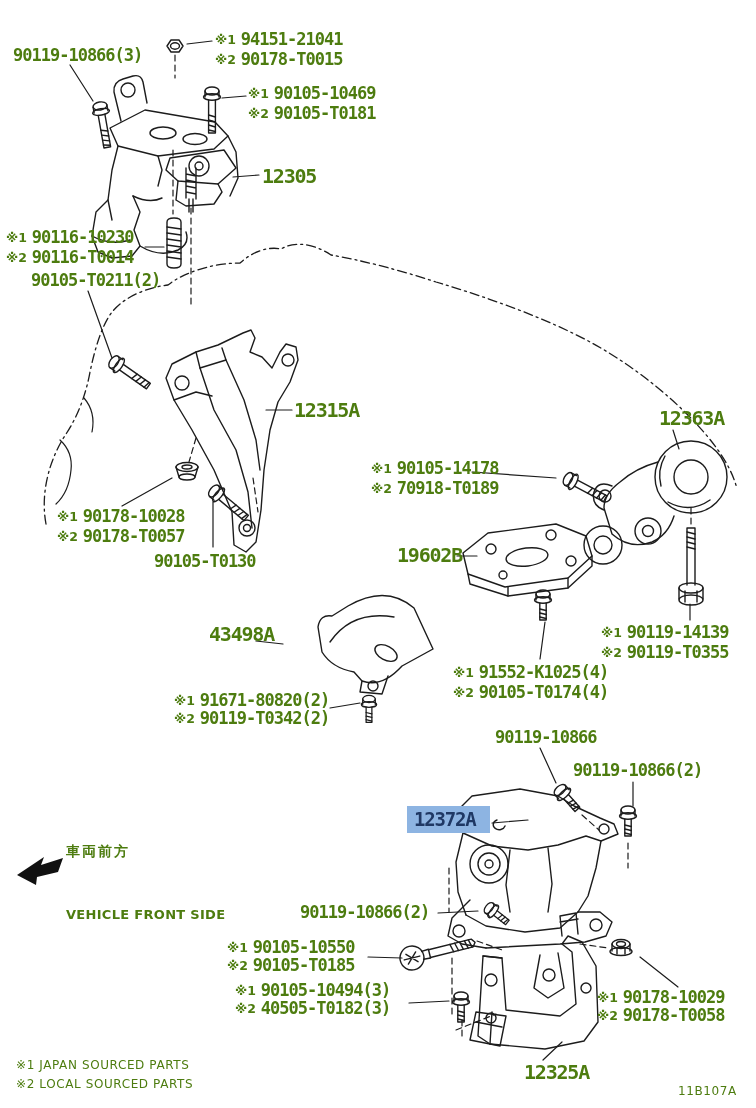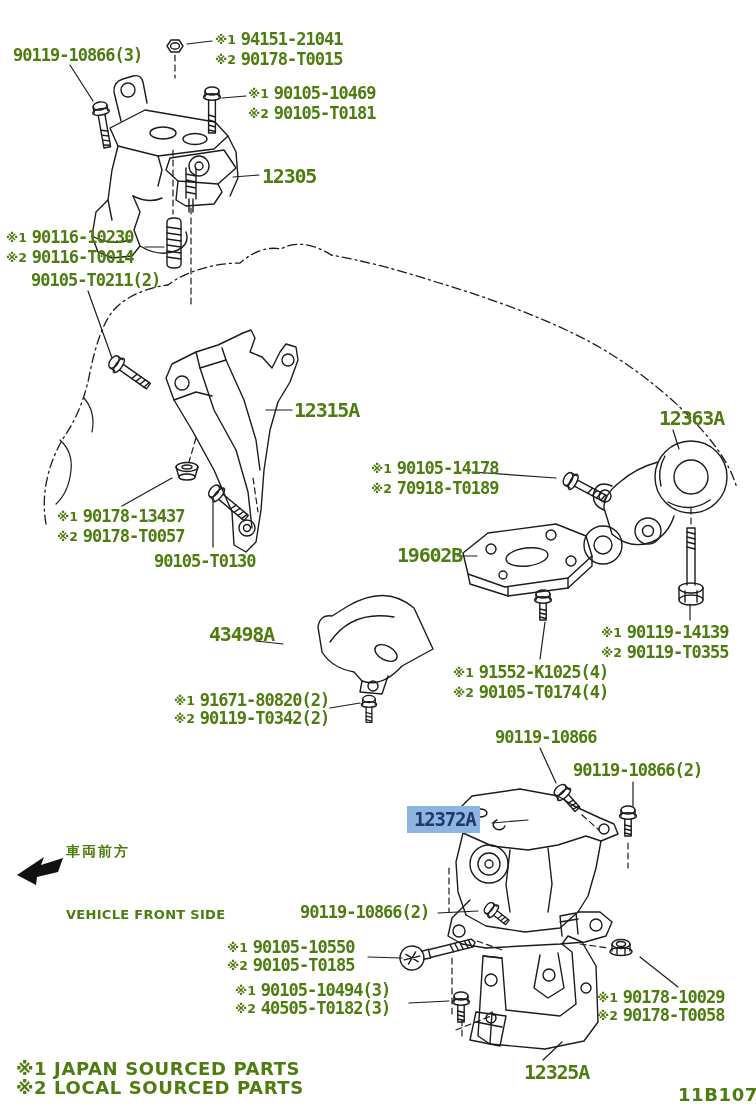--- a/index.html
+++ b/index.html
@@ -5,22 +5,22 @@
   html,body{margin:0;padding:0;background:#fff;}
   #stage{position:relative;width:756px;height:1108px;background:#ffffff;overflow:hidden;
          font-family:"DejaVu Sans",sans-serif;color:#111;}
   #art{position:absolute;left:0;top:0;}
   .co{position:absolute;white-space:nowrap;color:#4d7c0f;}
   .pn{font-family:"DejaVu Sans Mono",monospace;font-weight:bold;font-size:17px;letter-spacing:-1px;}
   .pn.lg{font-size:20px;letter-spacing:-1.2px;}
   .pfx{font-family:"DejaVu Sans",sans-serif;font-weight:bold;font-size:12.5px;margin-right:5px;position:relative;top:-1px;}
   .ln{height:20px;line-height:20px;}
   .ln.tight{height:18px;line-height:18px;}
-  .hl{padding:2px 5px 3px 7px;}
-  .small-b{font-family:"DejaVu Sans",sans-serif;font-weight:bold;font-size:18px;letter-spacing:0.6px;}
+  .hl{padding:2px 15px 3px 7px;}
+  .small-b{font-family:"DejaVu Sans",sans-serif;font-weight:normal;font-size:12px;letter-spacing:0.6px;}
   .jp{font-weight:bold;font-size:14px;letter-spacing:2px;}
   .en{font-weight:bold;font-size:13px;letter-spacing:0.3px;margin-top:44px;}
 </style>
 </head>
 <body>
 
 <div id="stage">
 
 <svg id="art" width="756" height="1108" viewBox="0 0 756 1108" fill="none" stroke="#1c1c1c" stroke-width="1.4" stroke-linecap="round" stroke-linejoin="round">
   <defs>
@@ -314,21 +314,21 @@
 <div class="co" style="left:371px;top:458px">
   <div class="ln"><span class="pfx">※1</span><span class="pn">90105-14178</span></div>
   <div class="ln"><span class="pfx">※2</span><span class="pn">70918-T0189</span></div>
 </div>
 
 <div class="co" style="left:397px;top:543px">
   <span class="pn lg">19602B</span>
 </div>
 
 <div class="co" style="left:57px;top:506px">
-  <div class="ln"><span class="pfx">※1</span><span class="pn">90178-13437</span></div>
+  <div class="ln"><span class="pfx">※1</span><span class="pn">90178-10028</span></div>
   <div class="ln"><span class="pfx">※2</span><span class="pn">90178-T0057</span></div>
 </div>
 
 <div class="co" style="left:154px;top:551px">
   <span class="pn">90105-T0130</span>
 </div>
 
 <div class="co" style="left:209px;top:622px">
   <span class="pn lg">43498A</span>
 </div>

